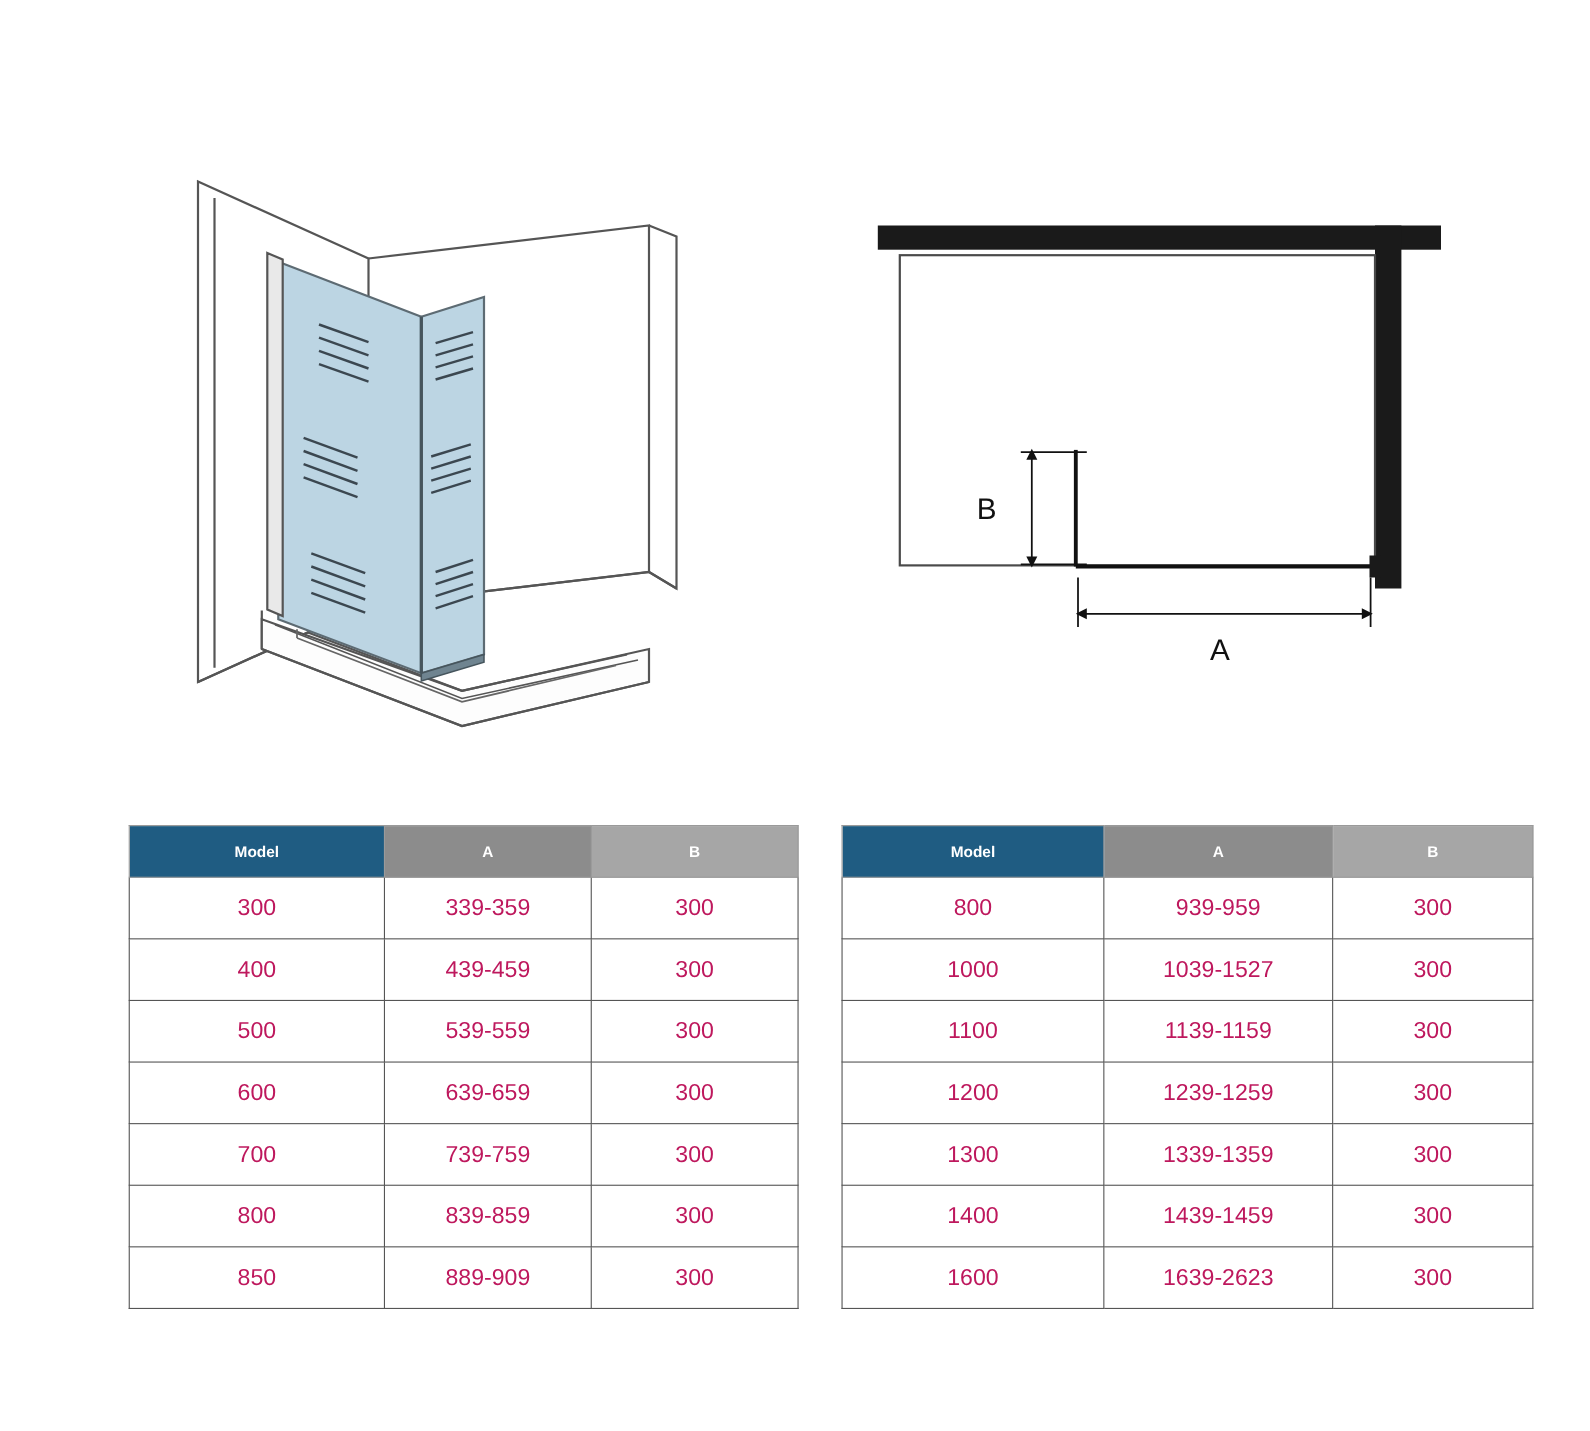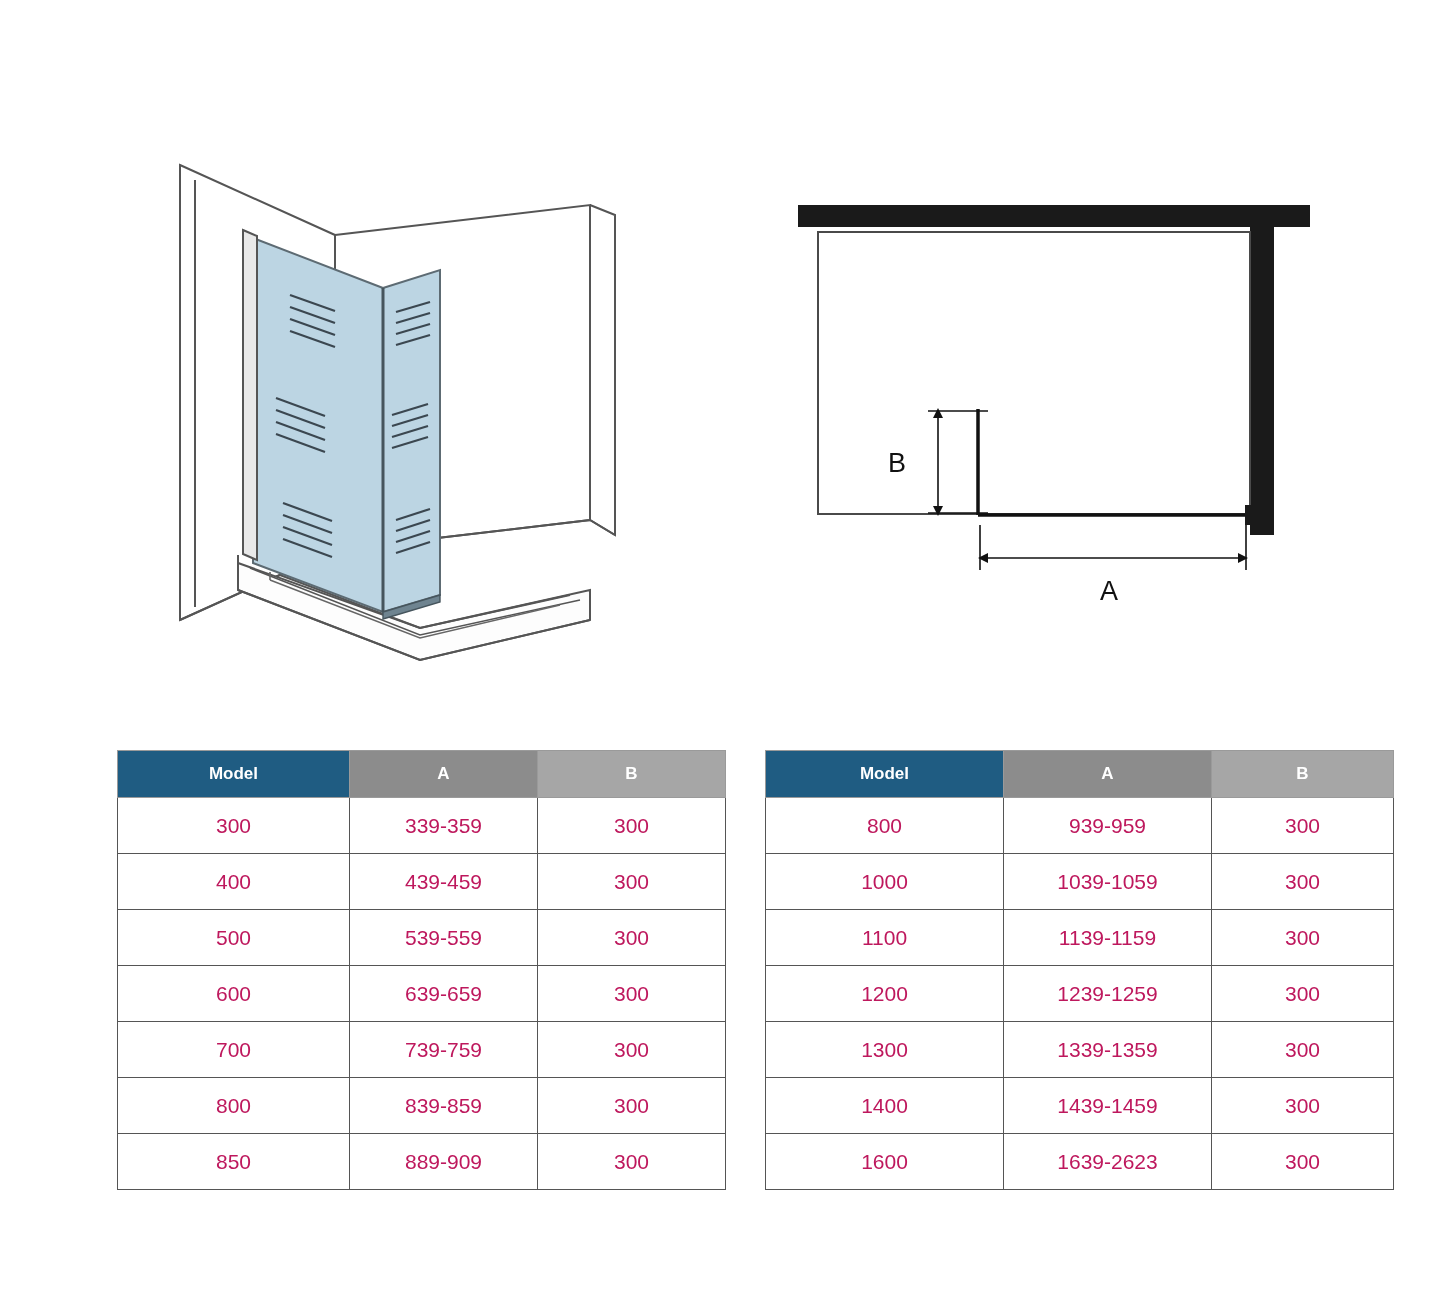--- a/index.html
+++ b/index.html
@@ -47,21 +47,21 @@
     width: 1445px;
     height: 480px;
   }
 
   table.spec {
     border-collapse: collapse;
     table-layout: fixed;
   }
 
   table.spec th {
-    font-size: 17px;
+    font-size: 14px;
     font-weight: bold;
     color: #ffffff;
     height: 44px;
     text-align: center;
     border: 1px solid #9a9a9a;
   }
 
   th.model-head {
     background: #1f5c82;
   }
@@ -283,21 +283,21 @@
       </tr>
     </thead>
     <tbody>
       <tr>
         <td>800</td>
         <td>939-959</td>
         <td>300</td>
       </tr>
       <tr>
         <td>1000</td>
-        <td>1039-1059</td>
+        <td>1039-1527</td>
         <td>300</td>
       </tr>
       <tr>
         <td>1100</td>
         <td>1139-1159</td>
         <td>300</td>
       </tr>
       <tr>
         <td>1200</td>
         <td>1239-1259</td>

